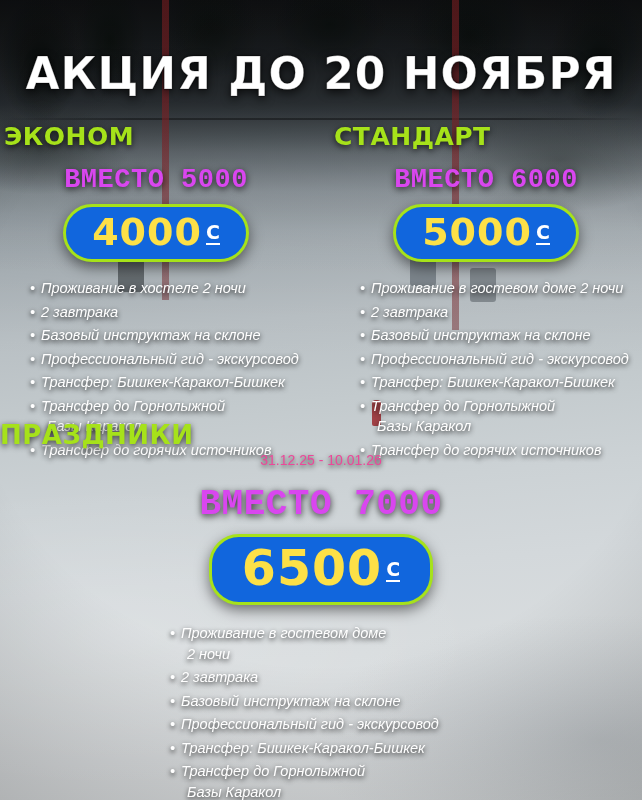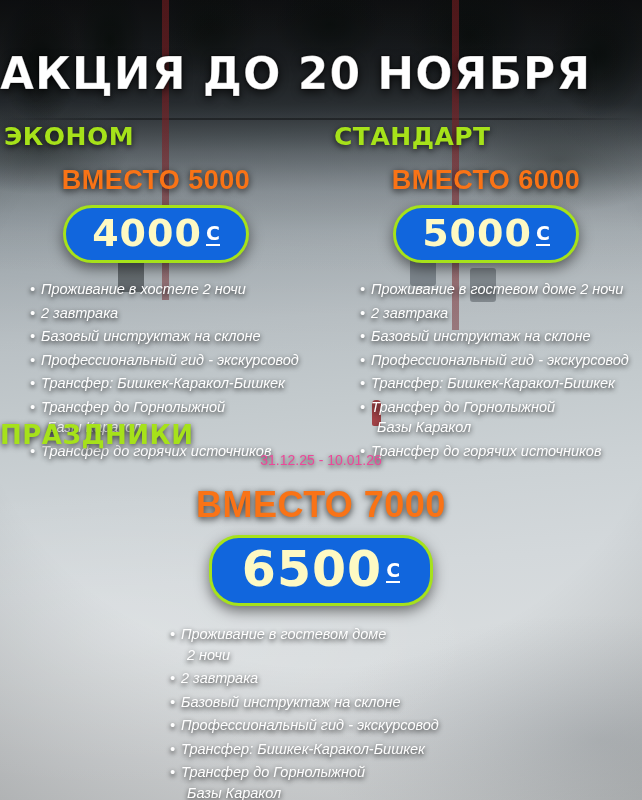--- a/index.html
+++ b/index.html
@@ -110,21 +110,21 @@
   
   .content {
     position: absolute;
     inset: 0;
   }
   .headline {
     position: absolute;
     top: 48px;
     left: 0;
     width: 642px;
-    text-align: left;
+    text-align: center;
     font-family: "DejaVu Sans", sans-serif;
     font-weight: bold;
     font-size: 44px;
     letter-spacing: 1px;
     color: #ffffff;
     text-shadow: 0 3px 10px rgba(0,0,0,0.75), 0 0 2px rgba(0,0,0,0.9);
     -webkit-text-stroke: 1px rgba(0,0,0,0.25);
   }
 
   .cols {
@@ -152,24 +152,24 @@
   .plan-sub {
     text-align: center;
     font-size: 14px;
     color: #ec4899;
     margin-top: 2px;
     text-shadow: 0 2px 5px rgba(0,0,0,0.8);
   }
   .old-price {
     text-align: center;
     margin-top: 14px;
-    font-family: Liberation Sans, sans-serif;
+    font-family: Liberation Mono, monospace;
     font-weight: bold;
     font-size: 27px;
-    color: #f97316;
+    color: #d946ef;
     letter-spacing: 0.5px;
     text-shadow: 0 2px 7px rgba(0,0,0,0.8);
   }
   .price-pill-wrap {
     display: flex;
     justify-content: center;
     margin-top: 9px;
   }
   .price-pill {
     display: inline-flex;
@@ -180,21 +180,21 @@
     border: 3px solid #a6e21a;
     border-radius: 30px;
     padding: 6px 26px 8px;
     box-shadow: 0 5px 14px rgba(0,0,0,0.5);
   }
   .price-pill .amount {
     font-family: "DejaVu Sans", sans-serif;
     font-weight: bold;
     font-size: 38px;
     line-height: 1;
-    color: #fef9c3;
+    color: #fde047;
     letter-spacing: 1px;
   }
   .price-pill .cur {
     font-family: "DejaVu Sans", sans-serif;
     font-weight: bold;
     font-size: 19px;
     line-height: 1;
     color: #ffffff;
     position: relative;
     top: 2px;

